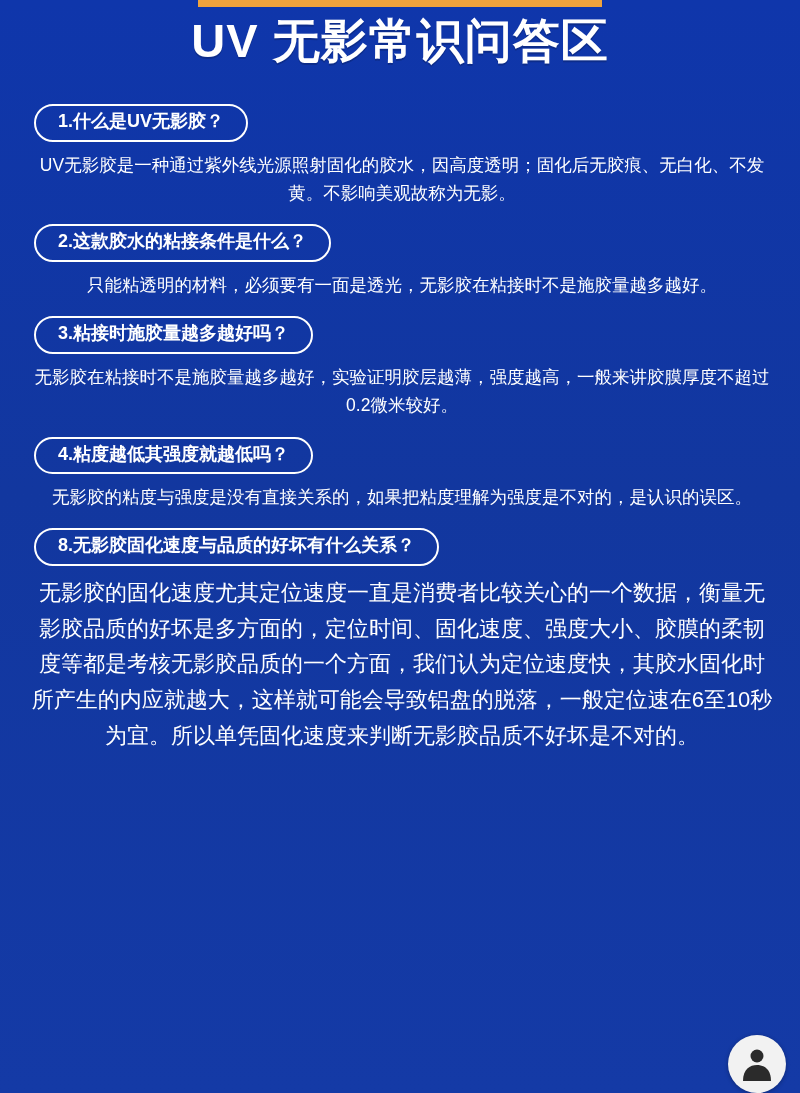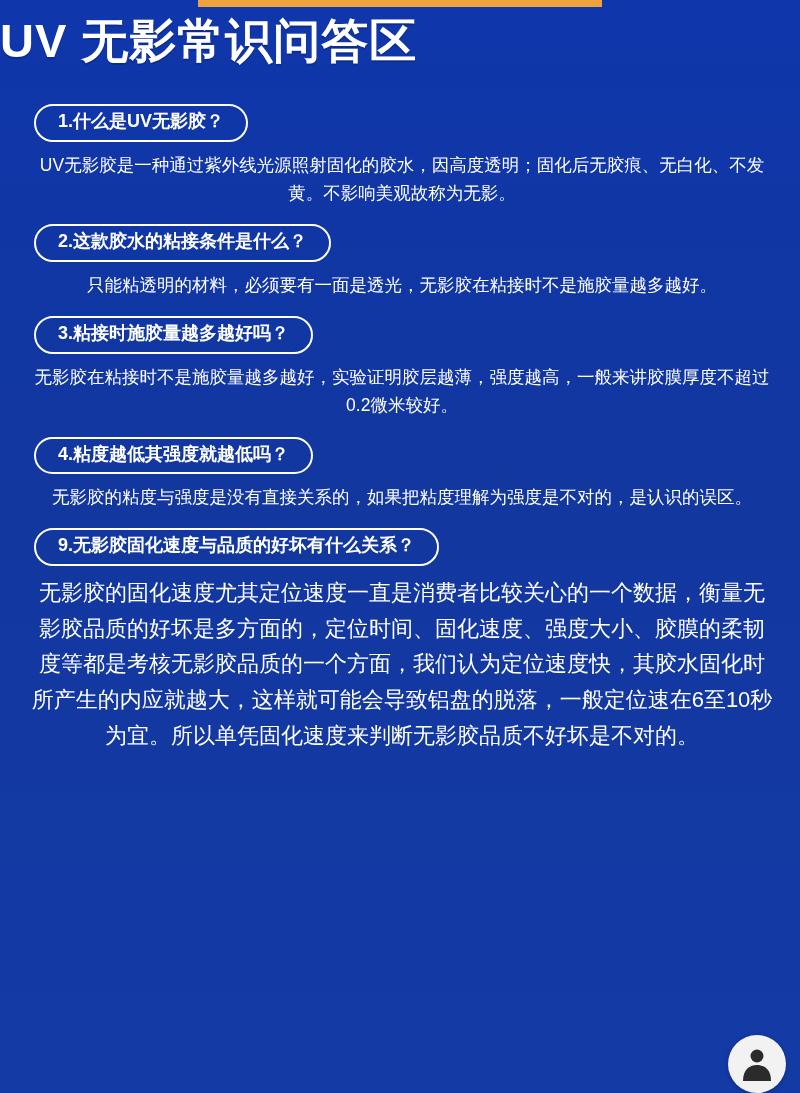--- a/index.html
+++ b/index.html
@@ -29,20 +29,21 @@
     left: 198px;
     width: 404px;
     height: 7px;
     background: #f0a33c;
   }
   .title-wrap {
     position: relative;
     height: 78px;
     display: flex;
     align-items: center;
+    justify-content: center;
     padding-top: 2px;
   }
   .title {
     font-size: 47px;
     font-weight: bold;
     letter-spacing: 1px;
     color: #ffffff;
     text-shadow: 0 2px 0 rgba(0,0,0,0.18);
     white-space: nowrap;
   }
@@ -127,21 +128,21 @@
     <div class="faq-item">
       <div class="q-pill">4.粘度越低其强度就越低吗？</div>
       <div class="answer">无影胶的粘度与强度是没有直接关系的，如果把粘度理解为强度是不对的，是认识的误区。</div>
     </div>
 
     <div class="faq-item">
     </div>
 
 
     <div class="faq-item last">
-      <div class="q-pill">9.无影胶固化速度与品质的好坏有什么关系？</div>
+      <div class="q-pill">8.无影胶固化速度与品质的好坏有什么关系？</div>
       <div class="answer">无影胶的固化速度尤其定位速度一直是消费者比较关心的一个数据，衡量无影胶品质的好坏是多方面的，定位时间、固化速度、强度大小、胶膜的柔韧度等都是考核无影胶品质的一个方面，我们认为定位速度快，其胶水固化时所产生的内应就越大，这样就可能会导致铝盘的脱落，一般定位速在6至10秒为宜。所以单凭固化速度来判断无影胶品质不好坏是不对的。</div>
     </div>
 
   </div>
 
   <div class="float-btn">
     <span>
       <svg width="40" height="40" viewBox="0 0 40 40">
         <circle cx="20" cy="15" r="6.5" fill="#2b2b2b"></circle>
         <path d="M6 40 C6 28 13 24 20 24 C27 24 34 28 34 40 Z" fill="#2b2b2b"></path>

